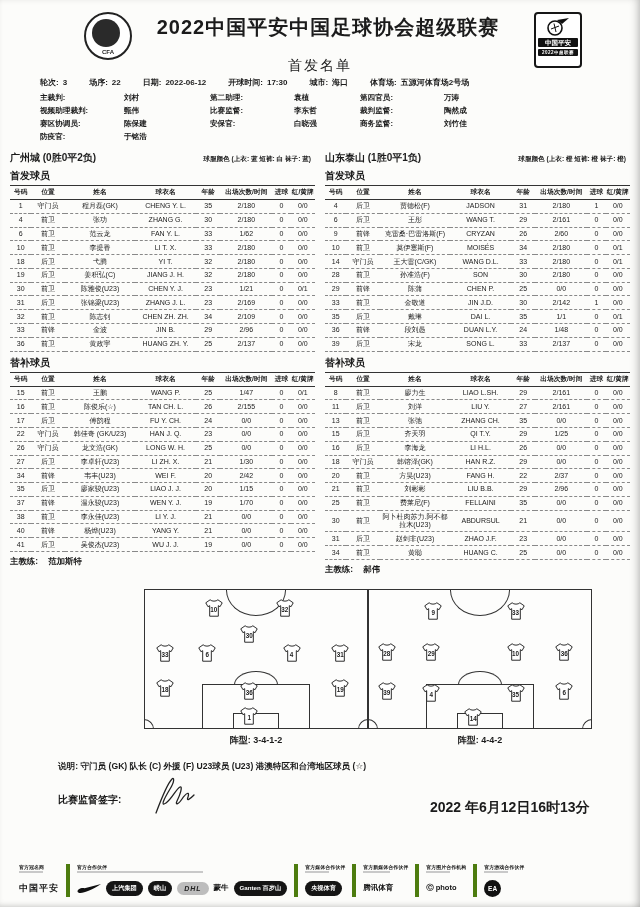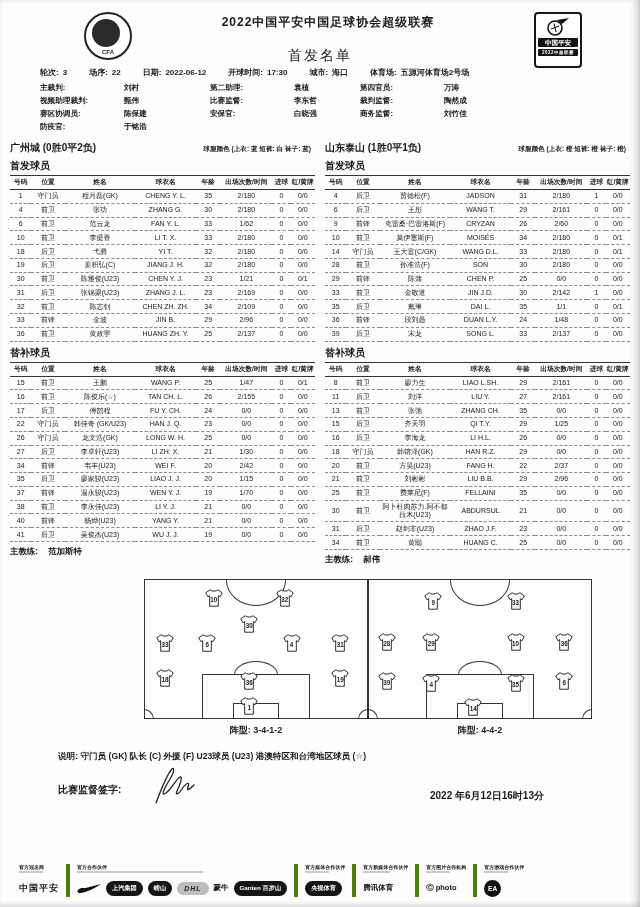--- a/index.html
+++ b/index.html
@@ -1,21 +1,21 @@
 <!DOCTYPE html>
 <html><head>
 <meta charset="utf-8">
 <style>
   html,body{margin:0;padding:0;}
   body{width:640px;height:907px;background:#e8e6e3;font-family:"Liberation Sans","DejaVu Sans",sans-serif;}
   .page{position:relative;width:640px;height:907px;background:#fcfcfa;color:#1b1b1b;overflow:hidden;
         box-shadow:inset -6px 0 8px -4px rgba(0,0,0,.25), inset 0 -4px 6px -3px rgba(0,0,0,.15);}
   
   .header{position:relative;padding-top:14px;text-align:center;}
-  .title{font-size:12px;font-weight:bold;letter-spacing:1px;padding-left:16px;}
+  .title{font-size:20px;font-weight:bold;letter-spacing:1px;padding-left:16px;}
   .subtitle{font-size:14px;font-weight:normal;margin-top:16px;letter-spacing:2px;}
   .cfa-logo{position:absolute;left:84px;top:12px;width:44px;height:44px;border:2px solid #222;border-radius:50%;background:#fff;}
   .cfa-inner{position:absolute;left:6px;top:5px;width:28px;height:28px;border-radius:50%;background:#2a2a2a;}
   .cfa-text{position:absolute;left:0;right:0;bottom:3px;font-size:6px;font-weight:bold;color:#222;}
   .csl-badge{position:absolute;right:58px;top:12px;width:48px;height:56px;border:2px solid #161616;border-radius:4px;background:#fff;padding:2px 2px 1px;box-sizing:border-box;}
   .csl-glyph{height:22px;display:flex;align-items:center;justify-content:center;}
   .csl-strip{background:#111;color:#fff;font-size:6.5px;font-weight:bold;line-height:9px;border-radius:1px;}
   .csl-strip.small{margin-top:2px;font-size:4.5px;line-height:7px;letter-spacing:.5px;}
   
   .matchup{margin:10px 0 2px 40px;font-size:10.5px;font-weight:bold;text-align:left;}
@@ -62,21 +62,21 @@
   .corner.br{right:-1px;bottom:-1px;border-radius:100% 0 0 0;border-right:none;border-bottom:none;}
   .jersey{position:absolute;width:21px;height:19px;transform:translate(-50%,-50%);}
   .jersey svg{position:absolute;inset:0;width:100%;height:100%;}
   .jnum{position:absolute;left:0;right:0;top:7px;font-size:6.3px;font-weight:bold;text-align:center;}
   .formation-label{font-size:9px;font-weight:bold;margin-top:5px;}
   
   .legend{margin:14px 0 0 58px;font-size:8.6px;font-weight:bold;}
   .sigrow{position:relative;margin:16px 0 0 58px;height:36px;}
   .sig-label{font-size:10px;font-weight:bold;display:inline-block;}
   .sig-svg{position:absolute;left:84px;top:-14px;}
-  .timestamp{position:absolute;left:372px;top:10px;font-size:10px;font-weight:bold;}
+  .timestamp{position:absolute;left:372px;top:10px;font-size:14px;font-weight:bold;}
   
   .footer{position:absolute;left:0;right:0;bottom:10px;display:flex;align-items:flex-start;padding:0 12px;}
   .sponsor-group{padding:0 7px;}
   .sponsor-group + .sponsor-group{border-left:4px solid #4d7c0f;}
   .sp-label{font-size:5px;font-weight:bold;white-space:nowrap;}
   .sp-bar{width:60%;height:2px;background:#c9c9c9;margin:1px 0 6px;}
   .sp-logos{display:flex;align-items:center;gap:5px;min-height:18px;}
   .logo{white-space:nowrap;}
   .logo.plain{font-size:7.5px;font-weight:bold;color:#111;}
   .logo.pill{background:#151515;color:#fff;font-size:6.2px;font-weight:bold;border-radius:8px;padding:3px 6px;}

